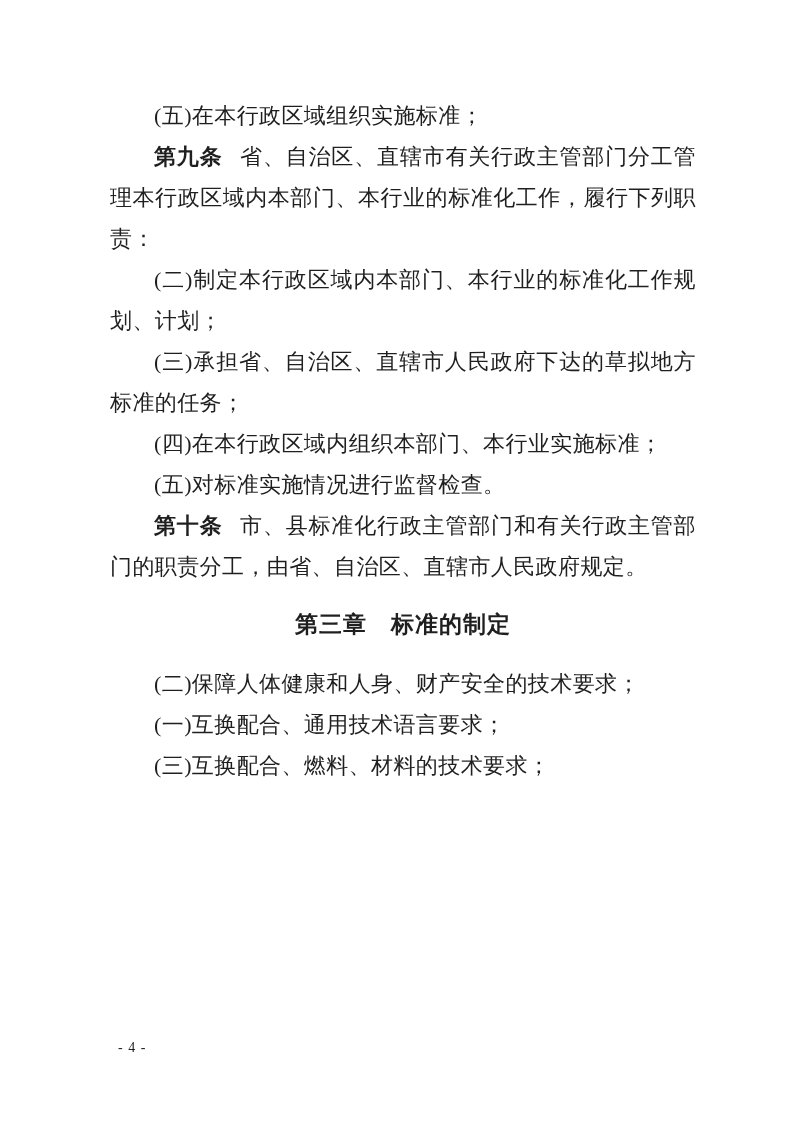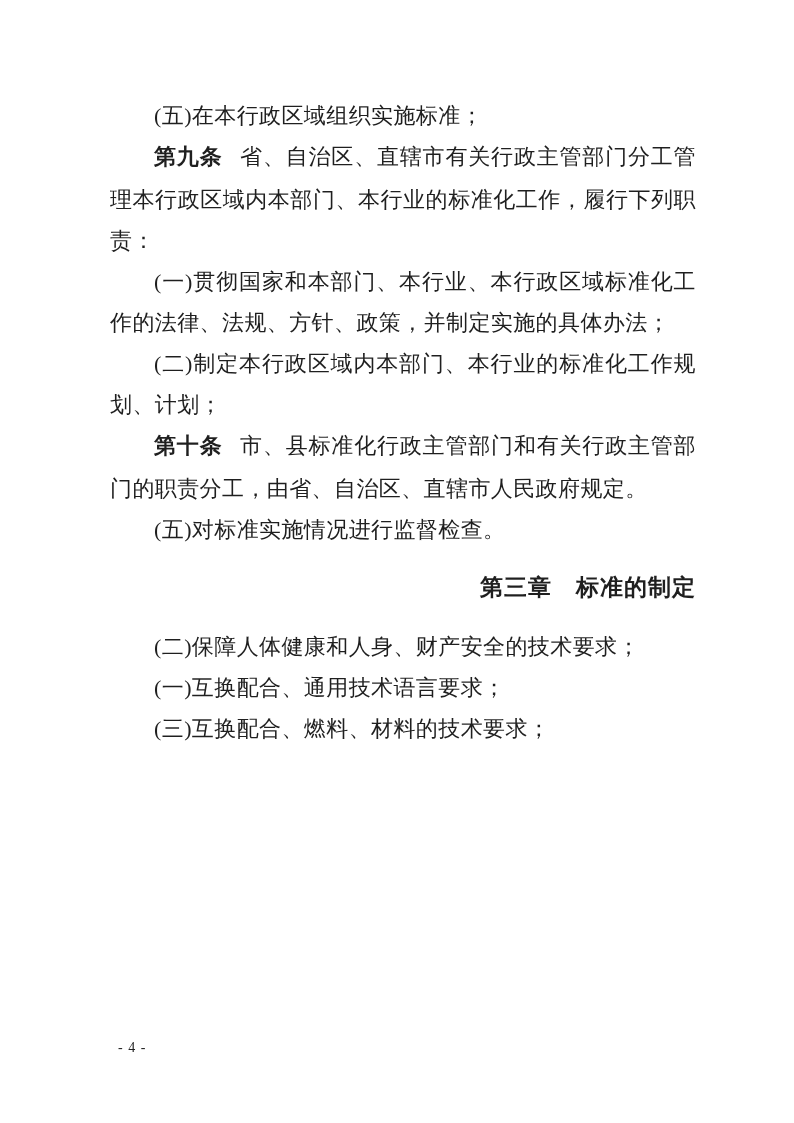--- a/index.html
+++ b/index.html
@@ -24,28 +24,28 @@
     margin: 0;
     font-family: "Liberation Serif", "DejaVu Serif", serif;
     font-size: 22px;
     line-height: 41px;
     color: #1f1f1f;
     text-align: justify;
     text-indent: 2em;
     letter-spacing: 0.4px;
   }
   .lead {
-    font-family: Liberation Mono, monospace;
+    font-family: Liberation Sans, sans-serif;
     font-weight: bold;
     margin-right: 0.8em;
   }
   .lead:empty { display: none; }
   .chapter {
     margin: 17px 0 18px 0;
-    text-align: right;
+    text-align: center;
     text-indent: 0;
     font-family: "Liberation Sans", "DejaVu Sans", sans-serif;
     font-weight: bold;
     font-size: 23px;
     line-height: 41px;
     letter-spacing: 1px;
     color: #1f1f1f;
   }
   .footer {
     position: absolute;
@@ -62,29 +62,30 @@
 <body>
 
 <div class="page">
   <div class="content">
 
     <p class="para">(五)在本行政区域组织实施标准；</p>
 
 
     <p class="para"><span class="lead">第九条</span><span>省、自治区、直辖市有关行政主管部门分工管理本行政区域内本部门、本行业的标准化工作，履行下列职责：</span></p>
 
-    <p class="para">(一)贯彻国家和本部门、本行业、本行政区域标准化工作的法律、法规、方针、政策，并制定实施的具体办法；</p>
 
     <p class="para">(二)制定本行政区域内本部门、本行业的标准化工作规划、计划；</p>
 
+    <p class="para">(三)承担省、自治区、直辖市人民政府下达的草拟地方标准的任务；</p>
 
+    <p class="para">(四)在本行政区域内组织本部门、本行业实施标准；</p>
+
+    <p class="para">(五)对标准实施情况进行监督检查。</p>
 
     <p class="para"><span class="lead">第十条</span><span>市、县标准化行政主管部门和有关行政主管部门的职责分工，由省、自治区、直辖市人民政府规定。</span></p>
-
-    <p class="para">(五)对标准实施情况进行监督检查。</p>
 
     <h2 class="chapter">第三章　标准的制定</h2>
 
 
     <p class="para">(二)保障人体健康和人身、财产安全的技术要求；</p>
 
     <p class="para">(一)互换配合、通用技术语言要求；</p>
 
     <p class="para">(三)互换配合、燃料、材料的技术要求；</p>
 

